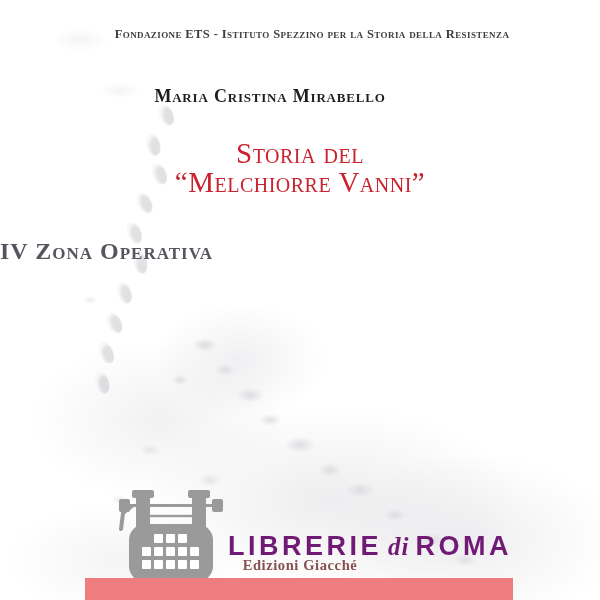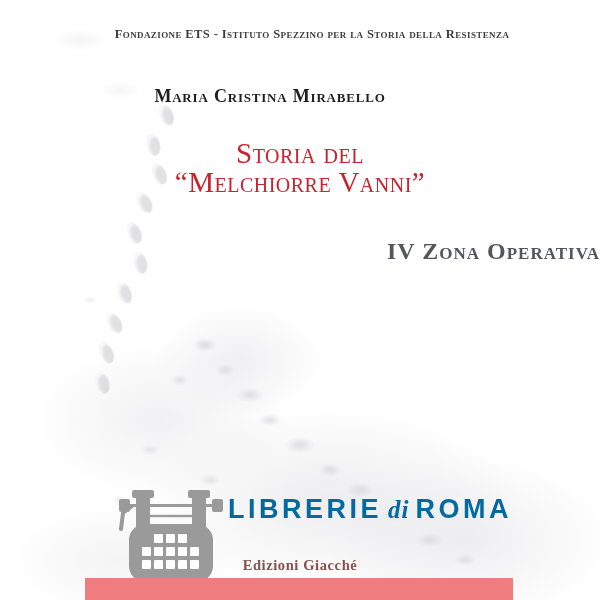--- a/index.html
+++ b/index.html
@@ -52,30 +52,30 @@
     position:absolute;z-index:2;top:86px;left:0;width:540px;text-align:center;
     font-variant:small-caps;font-weight:bold;color:#1e1e1e;
     font-size:18px;letter-spacing:.8px;
   }
   .title{
     position:absolute;z-index:2;top:139px;left:0;width:600px;text-align:center;
     font-variant:small-caps;font-weight:normal;color:#cb222f;
     font-size:29px;line-height:28.5px;letter-spacing:.5px;
   }
   .subtitle{
-    position:absolute;z-index:2;top:238px;left:0;width:600px;text-align:right;
+    position:absolute;z-index:2;top:238px;left:0;width:600px;text-align:left;
     font-variant:small-caps;font-weight:bold;color:#54555d;
     font-size:24px;letter-spacing:1px;
   }
   
   .typewriter{position:absolute;z-index:3;left:116px;top:486px;width:110px;height:100px;}
   .brand{
-    position:absolute;z-index:3;left:228px;top:494px;width:300px;
+    position:absolute;z-index:3;left:228px;top:531px;width:300px;
     font-family:"Liberation Sans","DejaVu Sans",sans-serif;
-    font-weight:600;font-size:27px;letter-spacing:3.5px;color:#0369a1;
+    font-weight:600;font-size:27px;letter-spacing:3.5px;color:#701a75;
     white-space:nowrap;
   }
   .brand .brand-di{
     font-family:"Liberation Serif","DejaVu Serif",serif;
     font-style:italic;font-weight:bold;font-size:25px;letter-spacing:1px;
     margin:0 6px;
   }
   .imprint{
     position:absolute;z-index:3;top:557px;left:0;width:600px;text-align:center;
     font-weight:bold;font-size:14.5px;letter-spacing:.6px;color:#87504e;

